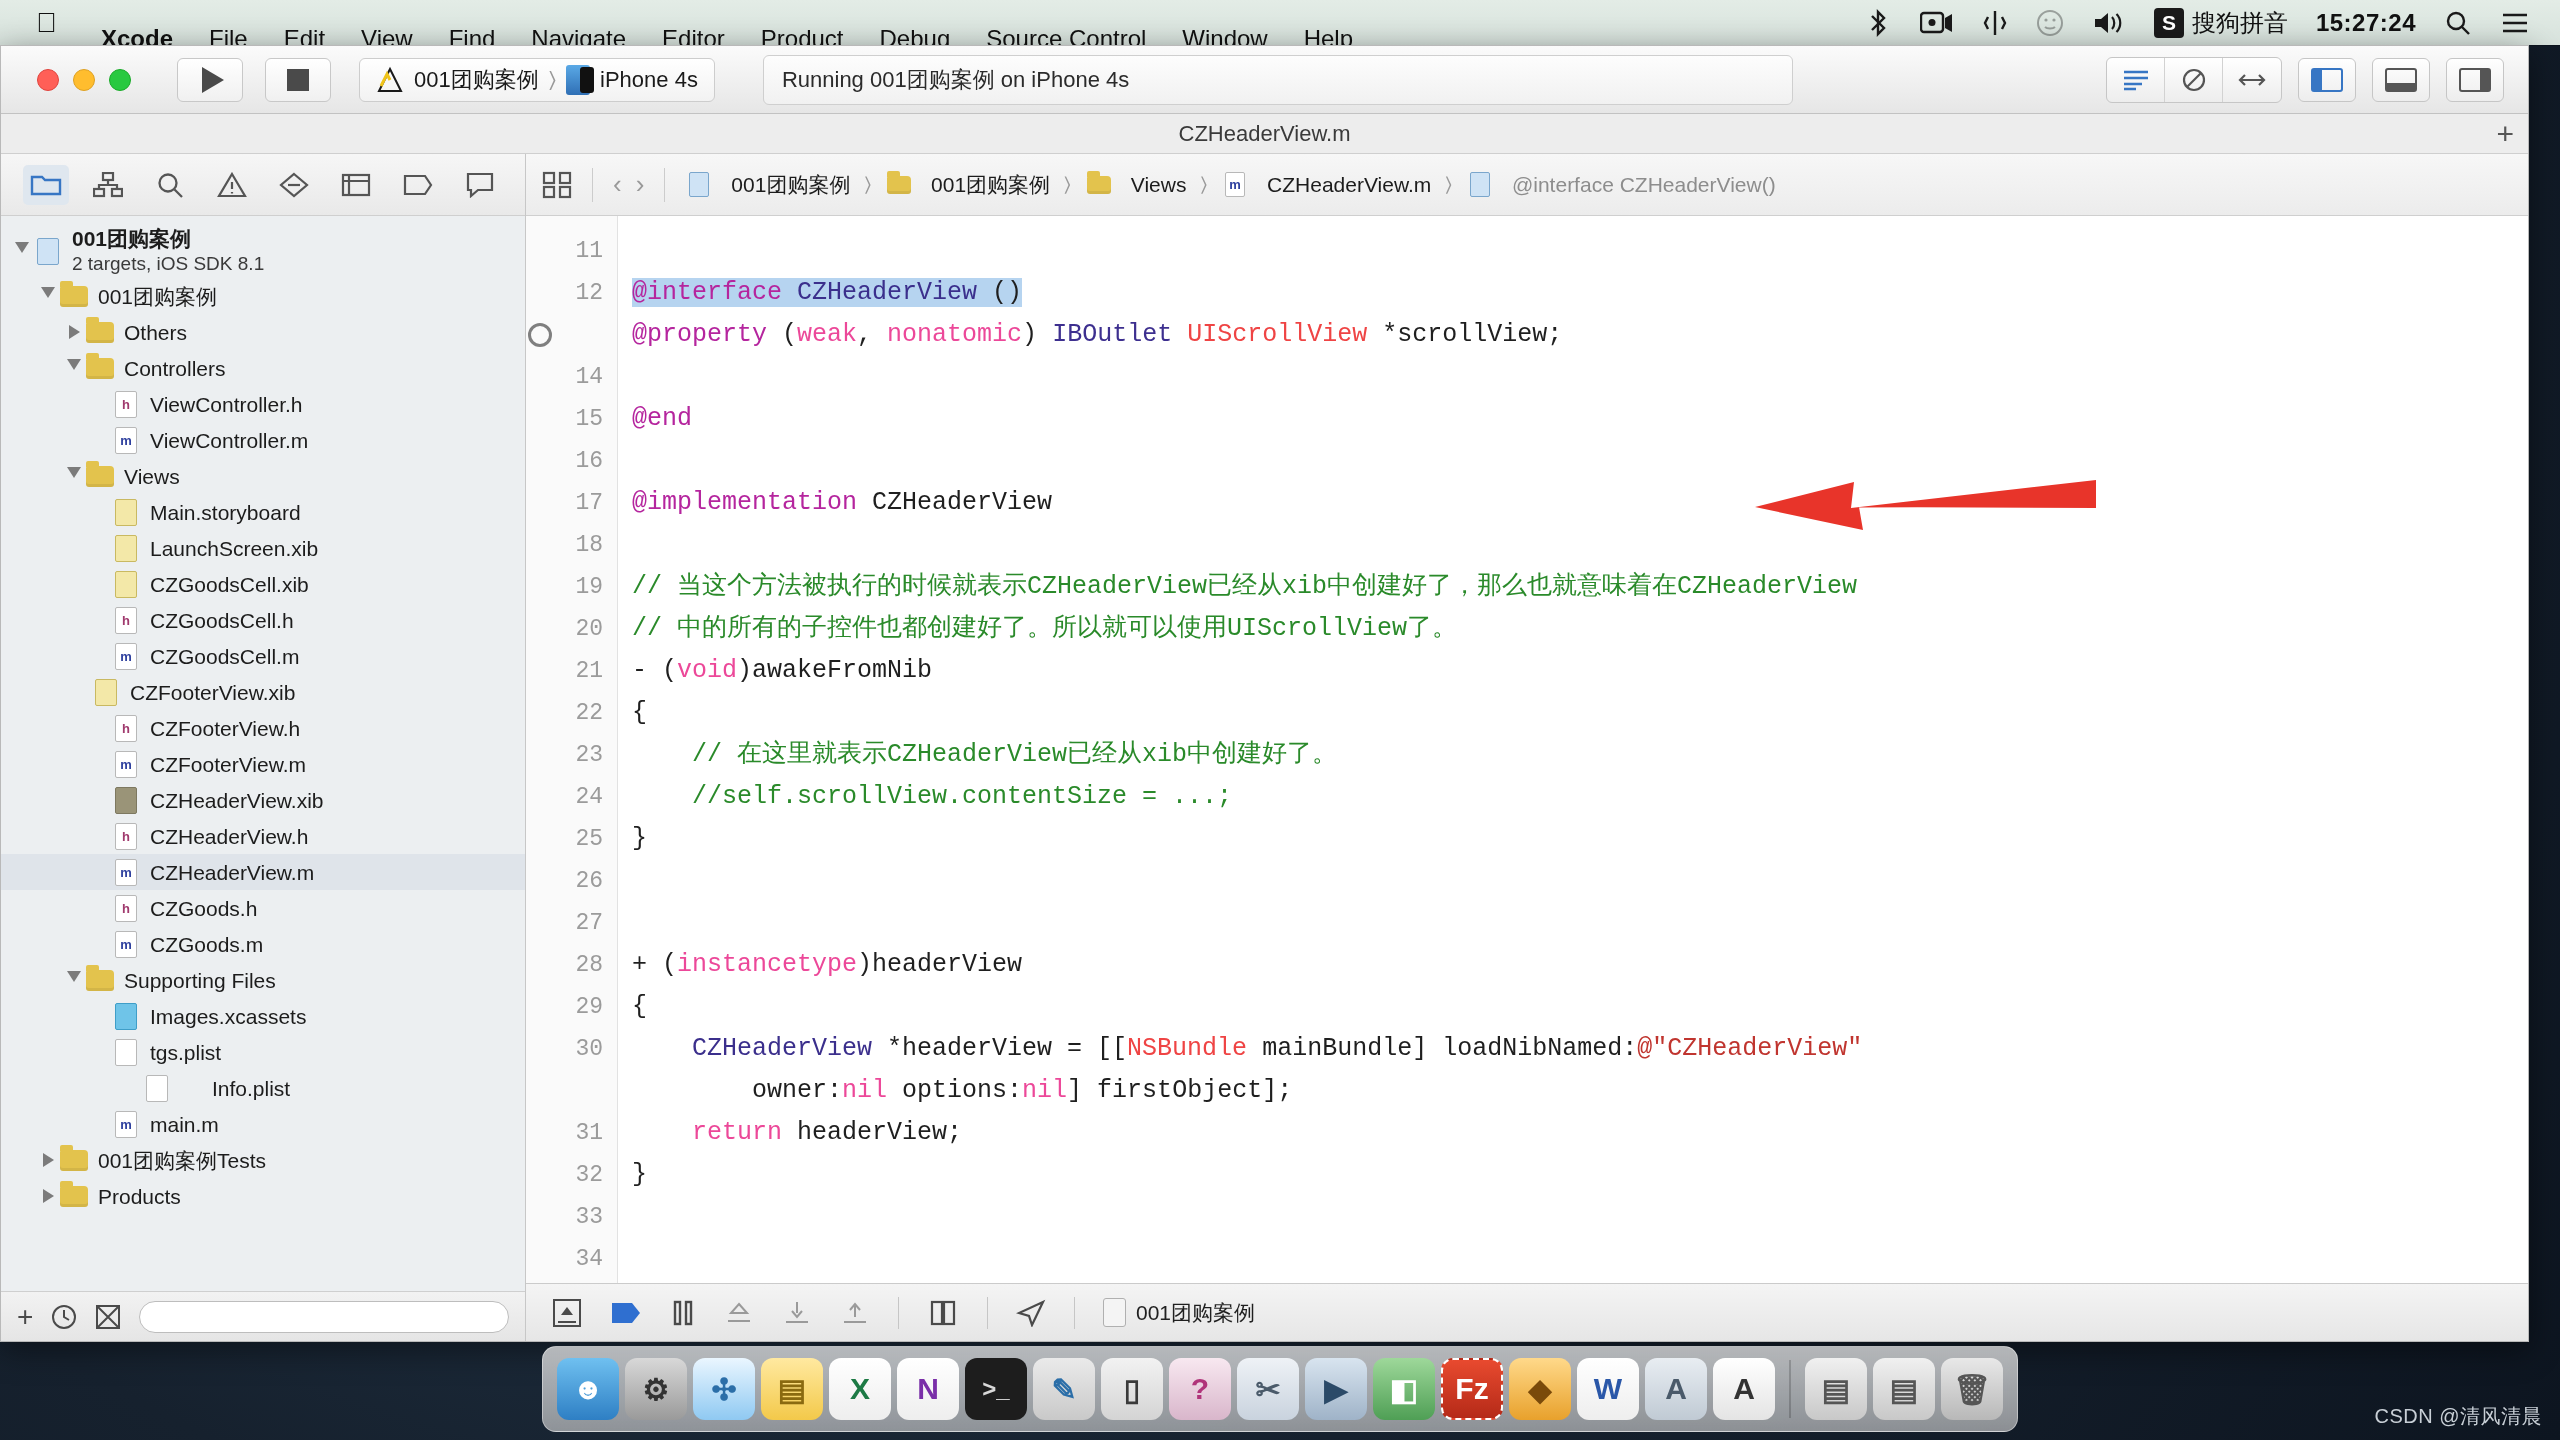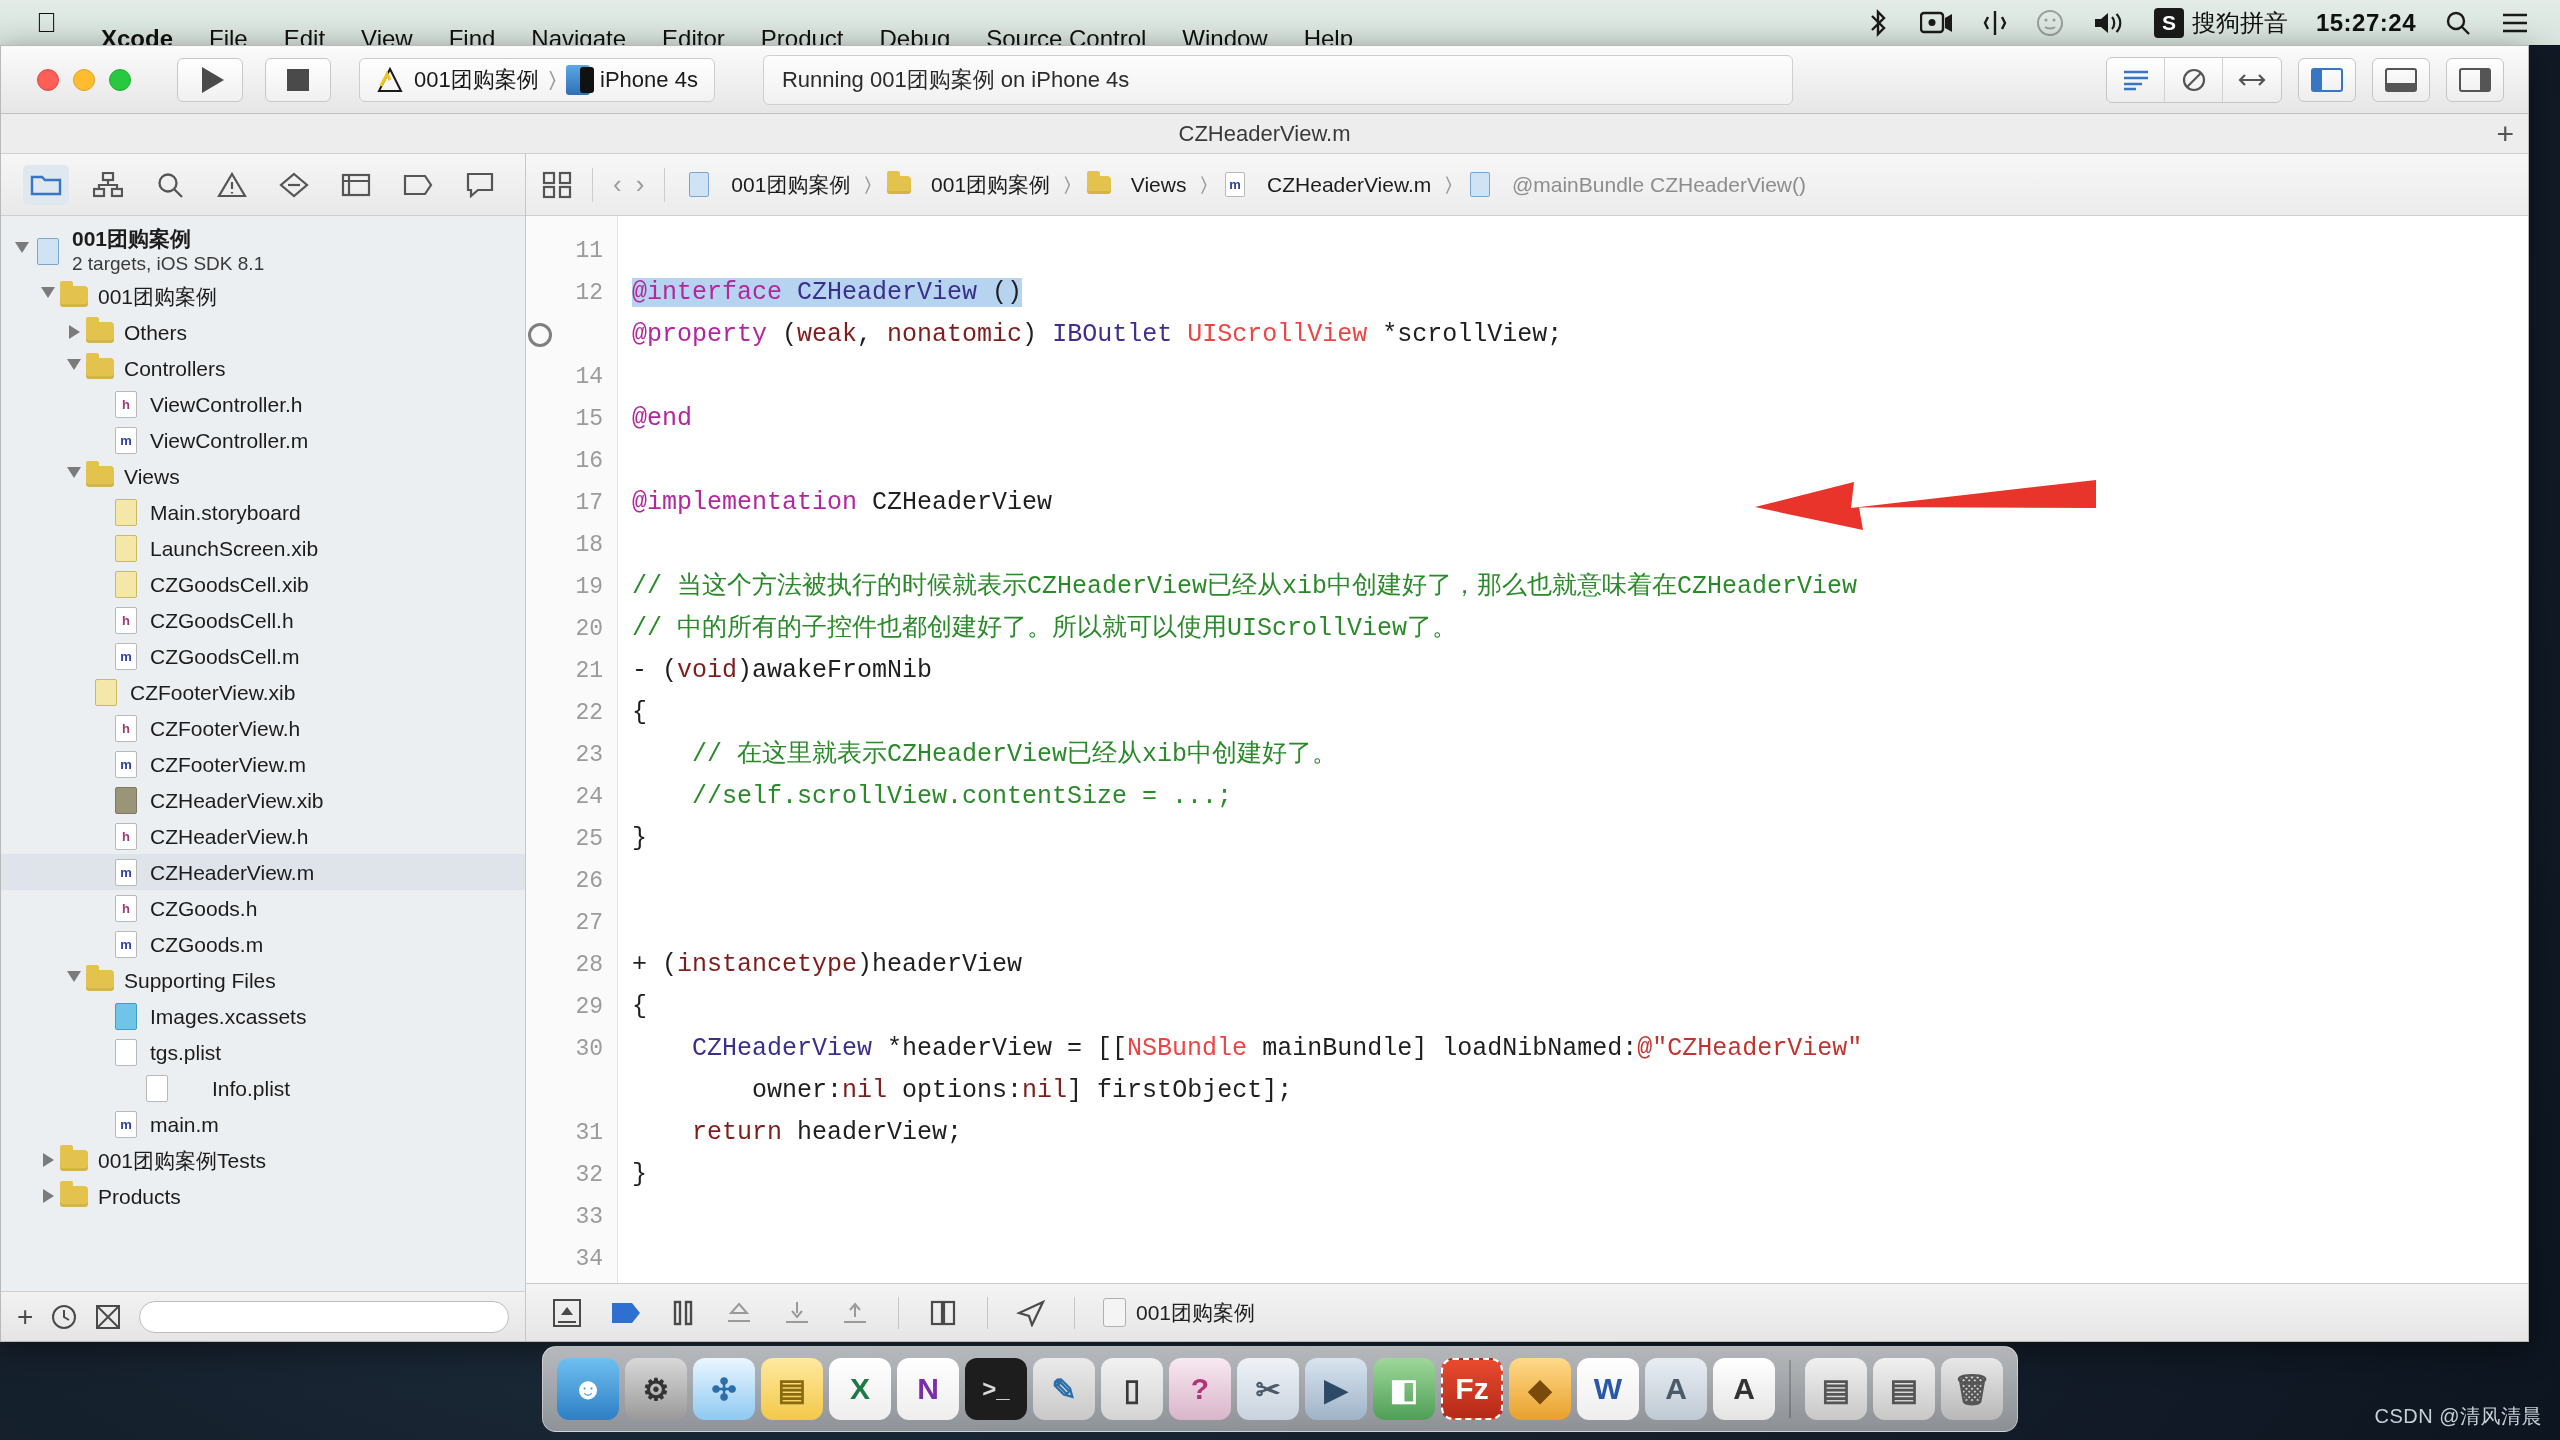--- a/index.html
+++ b/index.html
@@ -187,21 +187,21 @@
     position:absolute; left:2px; top:9px; width:24px;height:24px;
     border:3px solid #7f7f7f; border-radius:50%;
   }
   .code {
     flex:1; padding:14px 0 0 14px; min-width:0; overflow:hidden;
     font-family:"Liberation Mono", monospace; font-size:25px; line-height:42px;
     color:#1a1a1a; white-space:pre;
   }
   .cl { height:42px; }
   .kw { color:#b5259e; }
-  .kw2 { color:#7f1d1d; }
+  .kw2 { color:#ec4899; }
   .type { color:#3d2f8f; }
   .type2 { color:#ef4444; }
   .cls { color:#3b2f8c; }
   .cmt { color:#2a8a2a; }
   .str { color:#c0352f; }
   .fn { color:#1f1f1f; }
   .sel { background:#b6d4f0; }
 
   .arrow { position:absolute; left:1225px; top:258px; width:345px; height:62px; }
 
@@ -710,21 +710,21 @@
                 <div class="ficon" style="width: 28px; flex: 0 0 28px;">
                   <div class="docicon m" style="width: 20px; height: 25px;">m</div>
                 </div>
                 <span>CZHeaderView.m</span>
               </div>
               <span class="chev" style="font-size: 20px;">〉</span>
               <div class="crumb dim">
                 <div class="ficon" style="width: 28px; flex: 0 0 28px;">
                   <div class="docicon proj" style="width: 20px; height: 25px;"></div>
                 </div>
-                <span>@mainBundle CZHeaderView()</span>
+                <span>@interface CZHeaderView()</span>
               </div>
             </div>
         </div>
 
         <div class="codearea">
           <div class="gutter" id="gutter">
               <div class="gline">11</div>
               <div class="gline">12</div>
               <div class="gline">
                 <div class="bpmark"></div>

